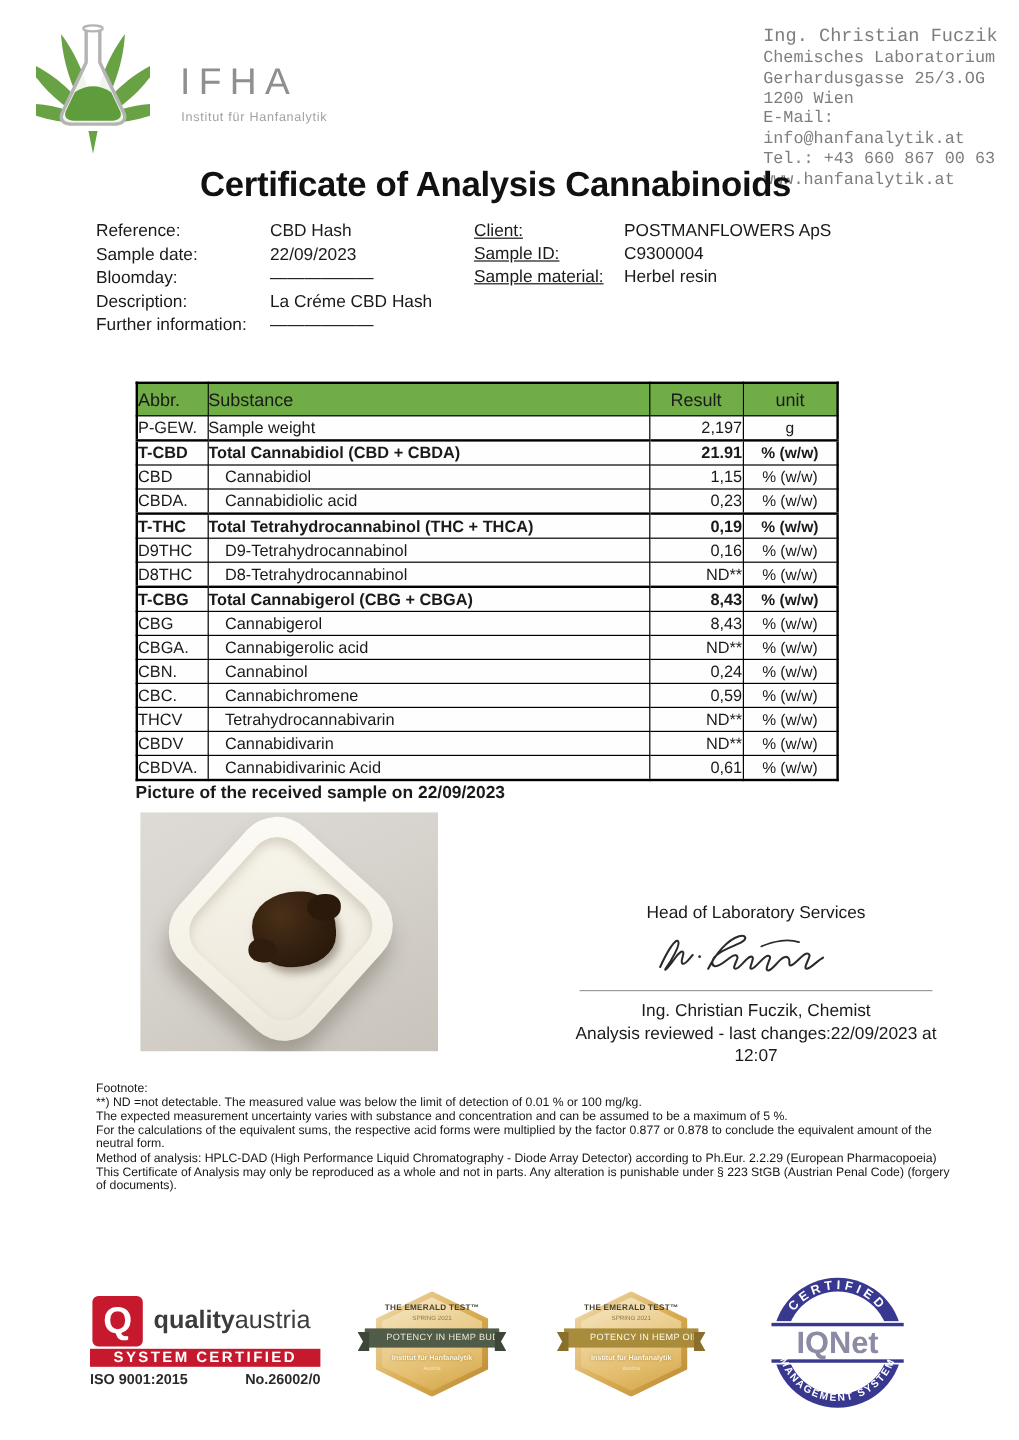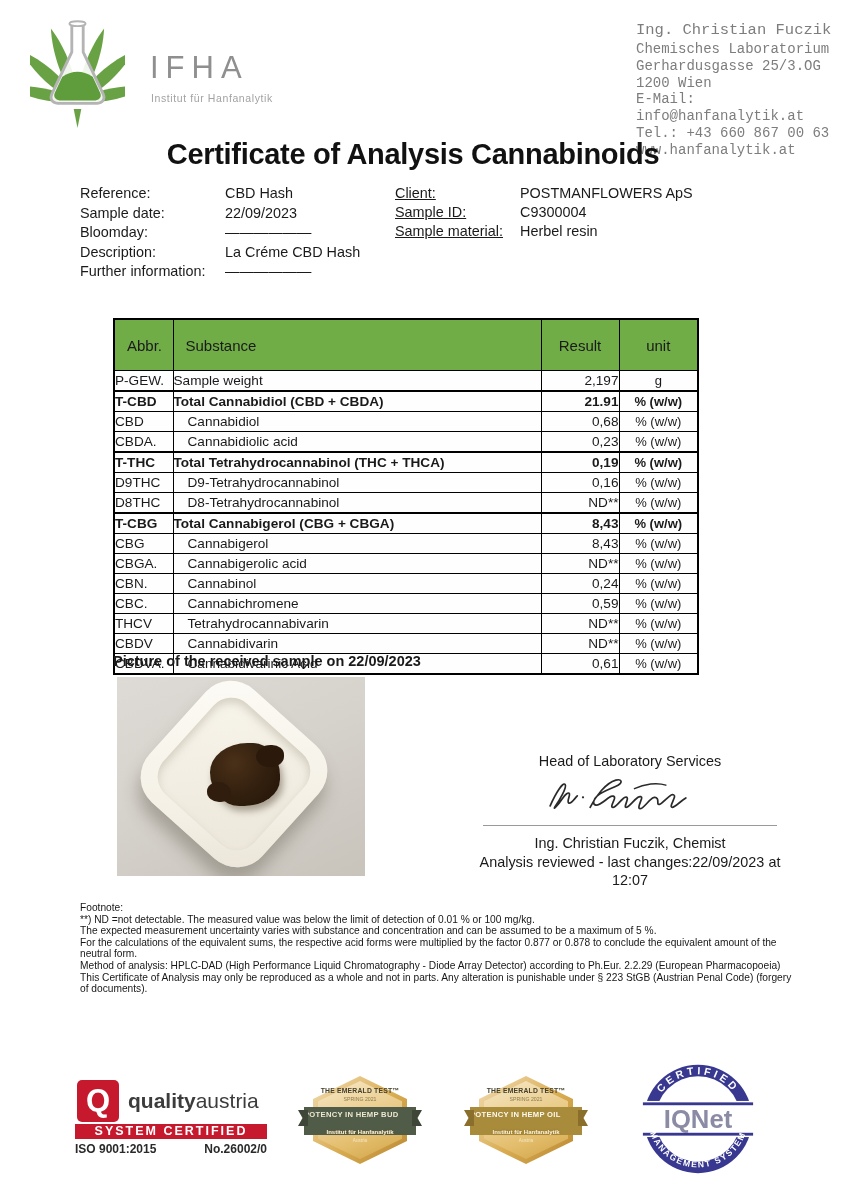--- a/index.html
+++ b/index.html
@@ -28,21 +28,21 @@
   .info-row{display:flex;line-height:19.6px;}
   .info-right .info-row{line-height:19px;}
   .info-label{flex:0 0 145px;}
   .info-right .info-label{flex:0 0 125px;text-decoration:underline;}
   .info-value{white-space:pre;}
 
   
   table.results{position:absolute;left:113px;top:318px;border-collapse:collapse;
                 border:2px solid #000;table-layout:fixed;width:584px;font-size:13.6px;}
   table.results th{background:var(--table-green,#70ad47);font-weight:400;font-size:15px;
-                   height:26px;border:1px solid #000;padding:12px;}
+                   height:26px;border:1px solid #000;padding:0;}
   th.h-abbr{text-align:left;padding-left:6px;}
   th.h-sub{text-align:left;padding-left:8px;}
   table.results td{border:1px solid #000;height:19px;padding:0;line-height:15px;background:#fefefe;}
   td.c-abbr{padding-left:5px;}
   td.c-sub{padding-left:8px;}
   td.c-sub.indent{padding-left:14px;}
   td.c-res{text-align:right;padding-right:12px;}
   td.c-unit{text-align:center;font-size:13px;}
   tr.total td{font-weight:700;border-top:2px solid #000;border-bottom:1px solid #000;}
 
@@ -96,22 +96,22 @@
   .hex{position:absolute;left:11px;top:0;width:94px;height:88px;
        clip-path:polygon(50% 0%,100% 26%,100% 74%,50% 100%,0% 74%,0% 26%);
        background:linear-gradient(135deg,#f2ddb4 0%,#ddb express 50%,#bb8a2e 100%);
        background:linear-gradient(135deg,#f2ddb4 0%,#d9ac52 55%,#b98830 100%);}
   .hex-inner{position:absolute;left:16px;top:5px;width:84px;height:78px;
        clip-path:polygon(50% 0%,100% 26%,100% 74%,50% 100%,0% 74%,0% 26%);
        background:linear-gradient(160deg,#f7e9c9 0%,#e3bd6c 70%,#d0a245 100%);}
   .badge-t1{position:absolute;left:0;top:11px;width:100%;text-align:center;
        font-size:6.8px;font-weight:700;color:#45402a;letter-spacing:.2px;}
   .badge-t2{position:absolute;left:0;top:20px;width:100%;text-align:center;font-size:5.2px;color:#8a7a4a;}
-  .ribbon{position:absolute;left:2px;top:31px;width:112px;height:28px;line-height:16px;
-       text-align:left;font-weight:700;font-size:7.6px;letter-spacing:.3px;}
+  .ribbon{position:absolute;left:2px;top:31px;width:112px;height:16px;line-height:16px;
+       text-align:right;font-weight:400;font-size:7.6px;letter-spacing:.3px;}
   .ribbon::before{content:'';position:absolute;left:-6px;top:3px;width:10px;height:16px;
        clip-path:polygon(100% 0,0 0,45% 50%,0 100%,100% 100%);}
   .ribbon::after{content:'';position:absolute;right:-6px;top:3px;width:10px;height:16px;
        clip-path:polygon(0 0,100% 0,55% 50%,100% 100%,0 100%);}
   .badge-bud .ribbon{background:#515c48;color:#ece8d2;}
   .badge-bud .ribbon::before,.badge-bud .ribbon::after{background:#3e4737;}
   .badge-oil .ribbon{background:#a98c3b;color:#fdf9ee;}
   .badge-oil .ribbon::before,.badge-oil .ribbon::after{background:#8a6f2c;}
   .badge-org{position:absolute;left:0;top:53px;width:100%;text-align:center;
        font-size:6px;font-weight:700;color:#fdf6e1;text-shadow:0 0 2px rgba(140,100,30,.7);}
@@ -234,21 +234,21 @@
         <tr class="total">
           <td class="c-abbr">T-CBD</td>
           <td class="c-sub">Total Cannabidiol (CBD + CBDA)</td>
           <td class="c-res">21.91</td>
           <td class="c-unit">% (w/w)</td>
         </tr>
 
         <tr>
           <td class="c-abbr">CBD</td>
           <td class="c-sub indent">Cannabidiol</td>
-          <td class="c-res">0,68</td>
+          <td class="c-res">1,15</td>
           <td class="c-unit">% (w/w)</td>
         </tr>
 
         <tr>
           <td class="c-abbr">CBDA.</td>
           <td class="c-sub indent">Cannabidiolic acid</td>
           <td class="c-res">0,23</td>
           <td class="c-unit">% (w/w)</td>
         </tr>
 

